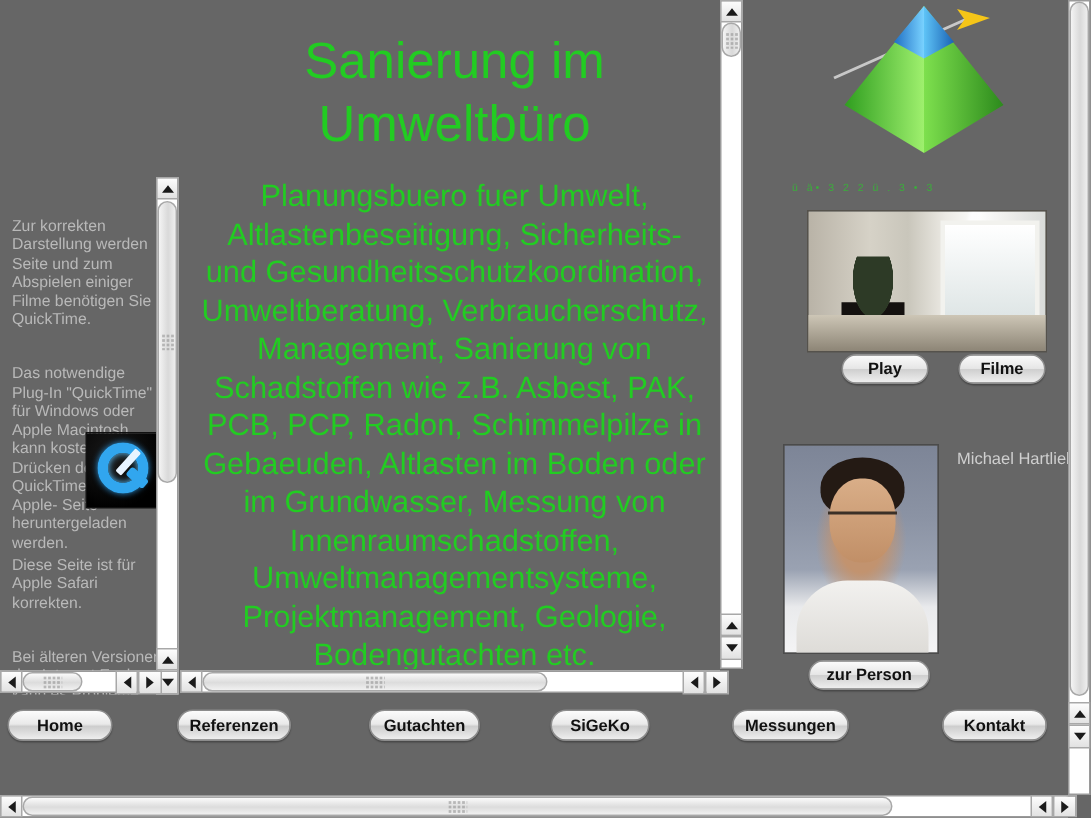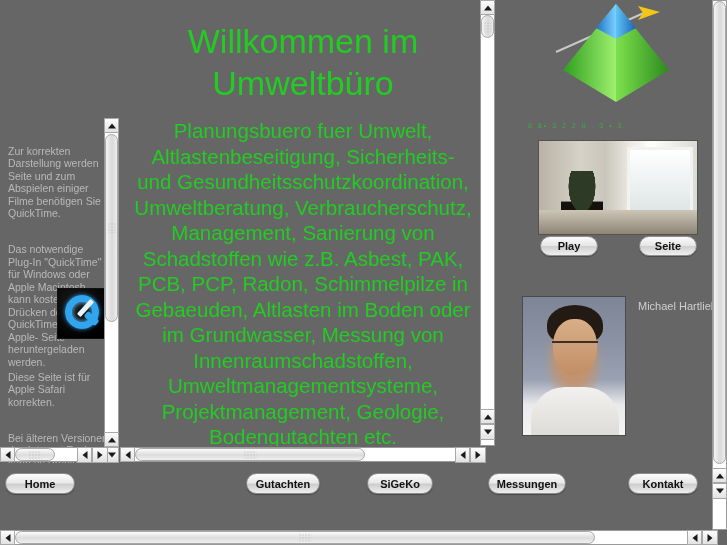--- a/index.html
+++ b/index.html
@@ -87,21 +87,21 @@
       background:linear-gradient(180deg,#f2f1ef,#dedcd8);border-radius:34px 34px 0 0;}
   #person-name{position:absolute;left:130px;top:300px;width:88px;color:#cfcfcf;
       font-size:11px;line-height:13px;}
 
   
   .pill{position:absolute;box-sizing:border-box;height:20px;border-radius:10px;
         background:linear-gradient(180deg,#fbfbfb 0%,#e6e6e6 48%,#cfcfcf 52%,#efefef 100%);
         border:1px solid #8f8f8f;color:#111;font-size:11px;font-weight:bold;
         display:flex;align-items:center;justify-content:center;
         box-shadow:0 1px 1px rgba(0,0,0,.30);}
-  #btn-play{left:32px;top:236px;width:58px;text-align:center;}
+  #btn-play{left:53px;top:236px;width:58px;text-align:center;}
   #btn-stop{left:131px;top:236px;width:58px;}
   #btn-person{left:31px;top:440px;width:81px;}
 
   
   #navbar{position:absolute;left:0;top:470px;width:584px;height:30px;padding-left:24px;}
   .nav-pill{position:absolute;top:3px;height:21px;border-radius:11px;box-sizing:border-box;
         background:linear-gradient(180deg,#fcfcfc 0%,#e9e9e9 46%,#cdcdcd 54%,#efefef 100%);
         border:1px solid #8c8c8c;color:#111;font-size:11px;font-weight:bold;
         display:flex;align-items:center;justify-content:center;
         box-shadow:0 1px 1px rgba(0,0,0,.30);}
@@ -137,21 +137,21 @@
     <div class="arrowbox" style="left:-1px;top:313px;width:15px;height:15px;">
       <span class="arr up"></span>
     </div>
     <div class="arrowbox" style="left:-1px;top:328px;width:15px;height:16px;">
       <span class="arr down"></span>
     </div>
   </div>
 
   <div id="main-frame">
     <div id="main-inner">
-      <div id="main-title">Willkommen im Umweltbüro</div>
+      <div id="main-title">Sanierung im Umweltbüro</div>
       <div id="main-body">Planungsbuero fuer Umwelt, Altlastenbeseitigung, Sicherheits- und Gesundheitsschutzkoordination, Umweltberatung, Verbraucherschutz, Management, Sanierung von Schadstoffen wie z.B. Asbest, PAK, PCB, PCP, Radon, Schimmelpilze in Gebaeuden, Altlasten im Boden oder im Grundwasser, Messung von Innenraumschadstoffen, Umweltmanagementsysteme, Projektmanagement, Geologie, Bodengutachten etc.</div>
     </div>
   </div>
 
   <div class="sb sb-v" style="left:480px;top:0px;height:446px;">
     <div class="arrowbox" style="left:-1px;top:-1px;width:15px;height:15px;">
       <span class="arr up"></span>
     </div>
     <div class="thumb" style="left:0px;top:14px;width:13px;height:23px;">
       <span class="grip"></span>
@@ -195,29 +195,30 @@
 
     <div id="pyr-noise">ü  ä•   3        2        2 ü        . 3 •    3</div>
 
     <div id="office-photo">
       <div class="win"></div>
       <div class="plant"></div>
       <div class="desk"></div>
     </div>
 
     <div class="pill" id="btn-play">Play</div>
-    <div class="pill" id="btn-stop">Seite</div>
+    <div class="pill" id="btn-stop">Filme</div>
 
     <div id="person-photo">
       <div class="hair"></div>
       <div class="face"></div>
       <div class="glasses"></div>
       <div class="shirt"></div>
     </div>
     <div id="person-name">Michael Hartlieb</div>
+    <div class="pill" id="btn-person">zur Person</div>
   </div>
 
   <div class="sb sb-h" style="left:0px;top:447px;width:104px;">
     <div class="arrowbox" style="left:-1px;top:-1px;width:15px;height:15px;">
       <span class="arr left"></span>
     </div>
     <div class="thumb thumb-h" style="left:14px;top:0px;width:40px;height:13px;">
       <span class="grip grip-h"></span>
     </div>
   </div>
@@ -238,20 +239,21 @@
   </div>
   <div class="arrowbox" style="left:455px;top:447px;width:15px;height:16px;">
     <span class="arr left"></span>
   </div>
   <div class="arrowbox" style="left:470px;top:447px;width:16px;height:16px;">
     <span class="arr right"></span>
   </div>
 
   <div id="navbar">
     <div class="nav-pill" style="left:5px;width:70px;">Home</div>
+    <div class="nav-pill" style="left:118px;width:76px;">Referenzen</div>
     <div class="nav-pill" style="left:246px;width:74px;">Gutachten</div>
     <div class="nav-pill" style="left:367px;width:66px;">SiGeKo</div>
     <div class="nav-pill" style="left:488px;width:78px;">Messungen</div>
     <div class="nav-pill" style="left:628px;width:70px;">Kontakt</div>
   </div>
 
   <div class="sb sb-v" style="left:712px;top:0px;height:530px;">
     <div class="thumb" style="left:0px;top:0px;width:13px;height:463px;"></div>
     <div class="arrowbox" style="left:-1px;top:467px;width:15px;height:15px;">
       <span class="arr up"></span>

